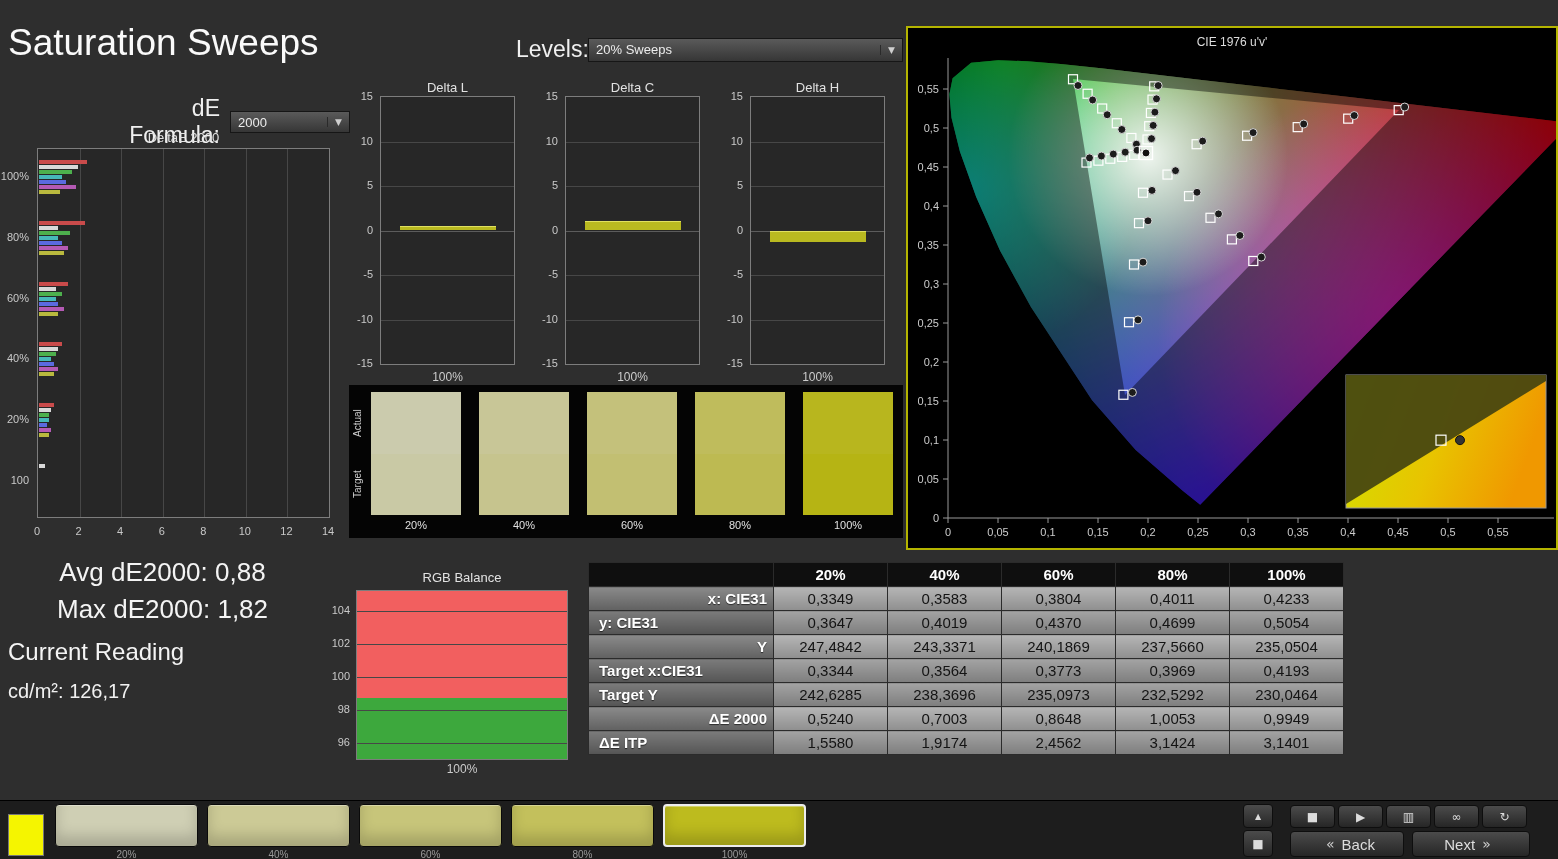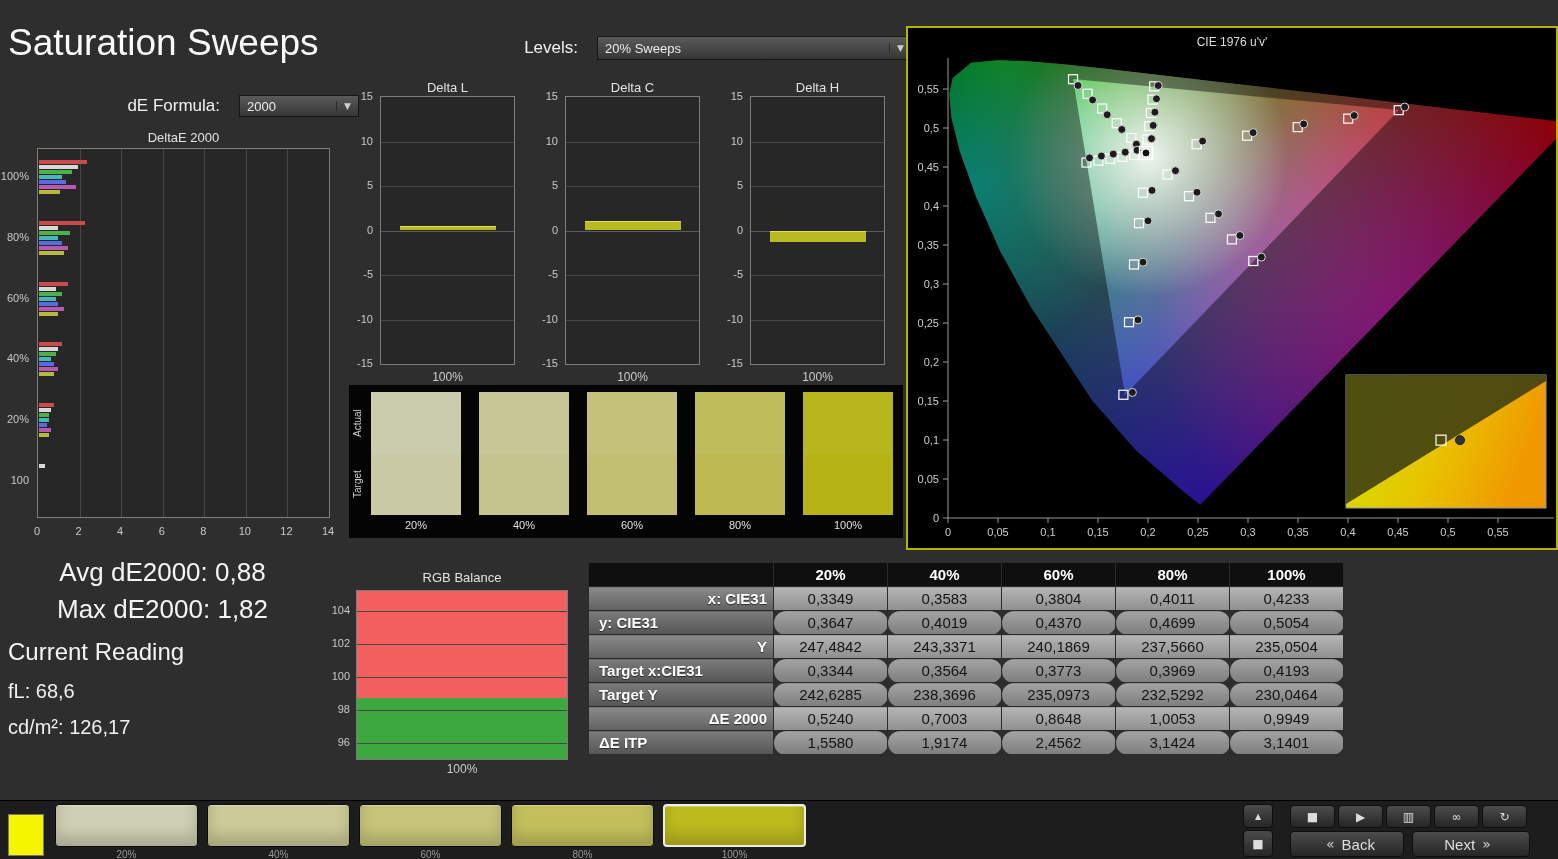--- a/index.html
+++ b/index.html
@@ -1,20 +1,20 @@
 <!DOCTYPE html>
 <html><head>
 <meta charset="utf-8">
 <style>
   html,body{margin:0;padding:0;background:#2e2e2e;}
   .app{position:relative;width:1558px;height:859px;overflow:hidden;background:#2e2e2e;
        font-family:"Liberation Sans",sans-serif;color:#e8e8e8;}
   .page-title{position:absolute;left:8px;top:22px;font-size:37px;color:#fafafa;}
   .field-row{position:absolute;display:flex;align-items:center;}
-  .field-label{font-size:17px;color:#f0f0f0;text-align:right;margin-right:19px;}
+  .field-label{font-size:23px;color:#f0f0f0;text-align:right;margin-right:10px;}
   .dropdown{display:flex;align-items:center;height:24px;background:linear-gradient(180deg,#5a5a5a,#363636);
             border:1px solid #161616;padding:0 7px;color:#ececec;font-size:13px;box-sizing:border-box;}
   .dropdown-arrow{margin-left:auto;font-size:9px;color:#cfcfcf;border-left:1px solid #2a2a2a;padding-left:7px;
                   font-family:"DejaVu Sans",sans-serif;}
   .chart{position:absolute;}
   .chart-title{position:absolute;text-align:center;font-size:13px;color:#e2e2e2;}
   .plot{position:absolute;background:#272727;border:1px solid #7d7d7d;box-sizing:border-box;overflow:hidden;}
   .vgrid{position:absolute;top:0;bottom:0;width:1px;background:#474747;}
   .hgrid{position:absolute;left:0;right:0;height:1px;background:#474747;}
   .hgrid.zero{background:#5c5c5c;}
@@ -48,21 +48,21 @@
   .results{position:absolute;left:588px;top:562px;border-collapse:collapse;table-layout:fixed;font-size:15px;}
   .results th,.results td{height:23px;border:1px solid #2b2b2b;padding:0 6px;white-space:nowrap;overflow:hidden;}
   .results thead th{background:#0f0f0f;color:#ffffff;font-weight:bold;text-align:center;width:101px;}
   .results thead th.label-col{width:172px;}
   .results th.row-label{color:#ffffff;font-weight:bold;text-align:left;padding-left:10px;
                         text-shadow:0 1px 1px rgba(0,0,0,.6);}
   .results tr.light th.row-label{background:linear-gradient(180deg,#8a8a8a,#616161);text-align:right;}
   .results tr.dark th.row-label{background:linear-gradient(180deg,#7b7b7b,#555555);}
   .results td{text-align:center;color:#141414;}
   .results tr.light td{background:linear-gradient(180deg,#b5b5b5,#8f8f8f);}
-  .results tr.dark td{background:linear-gradient(180deg,#a3a3a3,#7e7e7e);border-radius:12px;}
+  .results tr.dark td{background:linear-gradient(180deg,#a3a3a3,#7e7e7e);}
   .bottom-bar{position:absolute;left:0;top:800px;width:1558px;height:59px;background:#1d1d1d;border-top:1px solid #000;}
   .current-color{position:absolute;left:8px;top:13px;width:34px;height:40px;border:1px solid #777;}
   .bb-sw{position:absolute;top:3px;width:143px;height:56px;cursor:pointer;}
   .bb-sw-color{height:41px;border-radius:4px;border:1px solid #0a0a0a;
                box-shadow:inset 0 1px 0 rgba(255,255,255,.35), inset 0 -10px 14px rgba(0,0,0,.18);}
   .bb-sw.selected .bb-sw-color{border:2px solid #ececec;height:39px;}
   .bb-sw-label{text-align:center;font-size:10px;color:#9a9a9a;margin-top:2px;}
   .ctl-btn{position:absolute;display:flex;align-items:center;justify-content:center;
            background:linear-gradient(180deg,#4b4b4b,#262626);border:1px solid #0e0e0e;border-radius:4px;
            color:#dddddd;font-family:"DejaVu Sans",sans-serif;box-sizing:border-box;cursor:pointer;}
@@ -437,24 +437,20 @@
     </div>
     <div class="stat-line">
       <span>Max dE2000:</span>
       <span>1,82</span>
     </div>
   </div>
 
   <div class="current">
     <div class="cr-title">Current Reading</div>
     <div class="cr-line">
-      <span>fL:</span>
-      <span>68,6</span>
-    </div>
-    <div class="cr-line">
       <span>cd/m²:</span>
       <span>126,17</span>
     </div>
   </div>
 
   <div class="chart" style="left:330px;top:566px;width:245px;height:212px;">
     <div class="chart-title" style="left:26px;top:4px;width:212px;">RGB Balance</div>
     <div class="plot" id="rgb-plot" style="left:26px;top:24px;width:212px;height:170px;">
         <div class="hgrid" style="top: 19.7647px;"></div>
         <div class="hgrid" style="top: 52.7059px;"></div>

